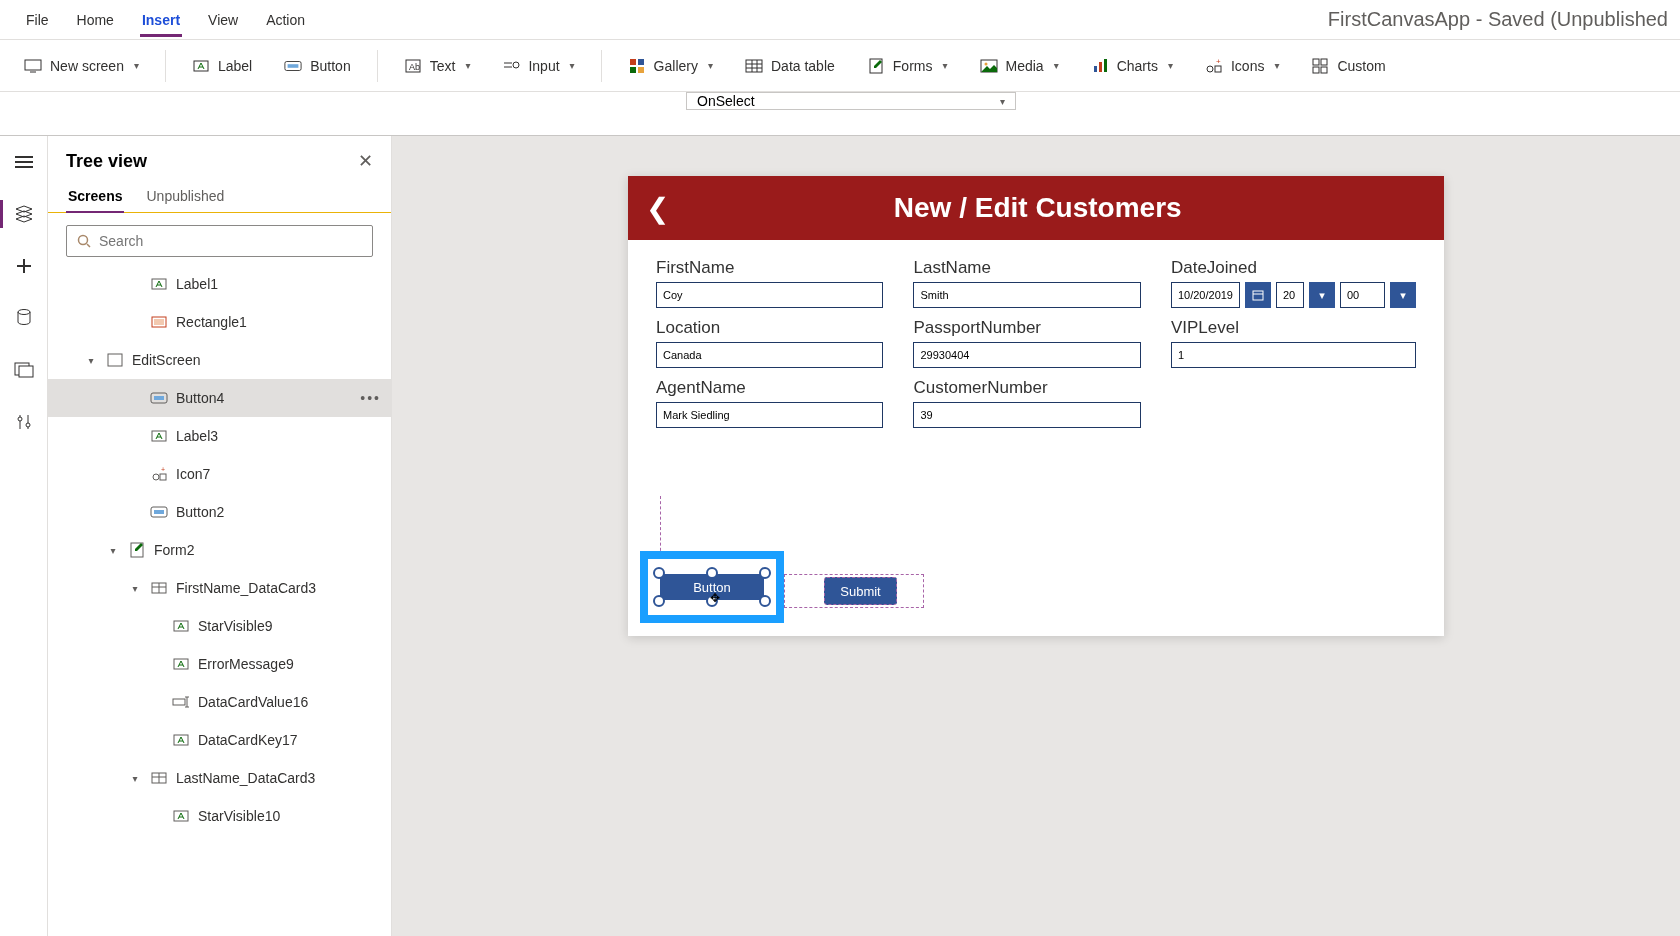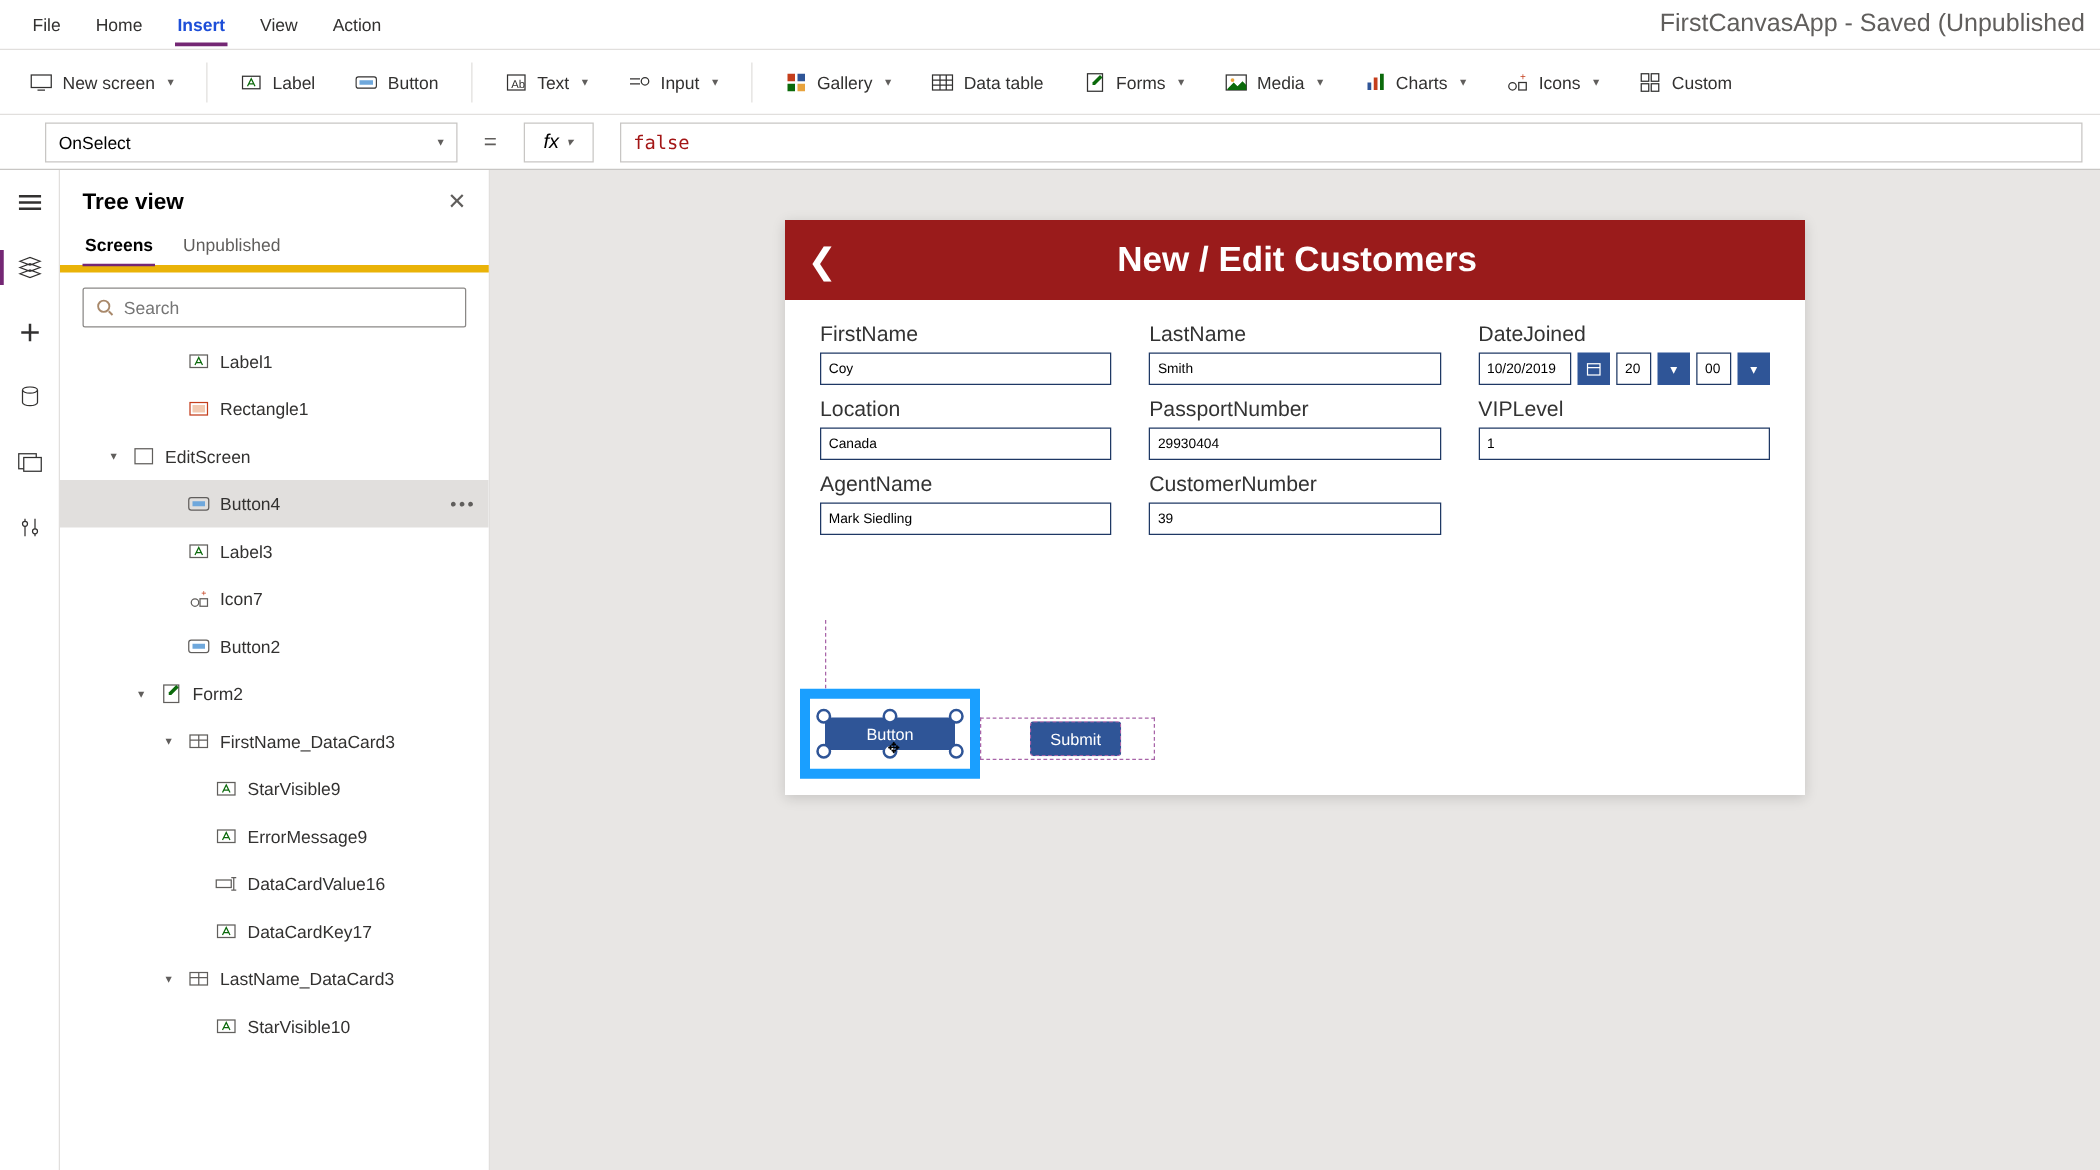--- a/index.html
+++ b/index.html
@@ -13,40 +13,40 @@
 .app-title { margin-left: auto; font-size: 20px; color: #605e5c; }
 
 
 .ribbon { height: 52px; background: #fff; display: flex; align-items: center; padding: 0 12px; border-bottom: 1px solid #e1dfdd; gap: 8px; }
 .ribbon-btn { display: flex; align-items: center; gap: 8px; padding: 6px 12px; font-size: 14px; color: #323130; cursor: pointer; border-radius: 2px; }
 .ribbon-sep { width:1px; height:32px; background:#e1dfdd; margin:0 6px; }
 .chev { font-size: 10px; color: #605e5c; margin-left:2px; }
 .ricon { width:18px; height:18px; display:inline-flex; align-items:center; justify-content:center; }
 
 
-.formulabar { height: 44px; background: #fff; display: flex; align-items: center; padding: 0 14px 0 36px; border-bottom: 1px solid #c8c6c4; gap: 21px; }
+.formulabar { height: 44px; background: #fff; display: flex; align-items: center; padding: 0 14px 0 36px; border-bottom: 1px solid #c8c6c4; gap: 32px; flex-direction: column; }
 .prop-select { width: 330px; height: 32px; border: 1px solid #c8c6c4; padding: 0 10px; font-size: 14px; display:flex; align-items:center; justify-content:space-between; background:#fff; }
 .eq { font-size: 18px; color:#605e5c; }
 .fx-box { width: 56px; height:32px; border:1px solid #c8c6c4; display:flex; align-items:center; justify-content:center; gap:4px; font-style:italic; font-family:serif; font-size:16px; }
 .formula-input { flex:1; height:32px; border:1px solid #c8c6c4; padding:0 10px; font-family: Consolas, monospace; font-size:15px; color:#a31515; display:flex; align-items:center; }
 
 
 .main { display:flex; height: calc(100% - 136px); }
 
 
 .leftrail { width:48px; background:#fff; border-right:1px solid #e1dfdd; display:flex; flex-direction:column; align-items:center; padding-top:12px; gap:24px; }
 .leftrail .rail-btn { width:28px; height:28px; display:flex; align-items:center; justify-content:center; cursor:pointer; color:#323130; position:relative; }
 .rail-btn.active::before { content:""; position:absolute; left:-10px; top:0; bottom:0; width:3px; background:#742774; }
 
 
 .treepanel { width:344px; background:#fff; border-right:1px solid #e1dfdd; display:flex; flex-direction:column; }
 .tree-header { display:flex; justify-content:space-between; align-items:center; padding:14px 18px 8px; }
 .tree-header h2 { font-size:18px; font-weight:600; }
 .tree-close { font-size:18px; color:#605e5c; cursor:pointer; }
-.tree-tabs { display:flex; padding:0 18px; gap:20px; border-bottom:6px solid #eab308; }
+.tree-tabs { display:flex; padding:0 18px; gap:20px; border-bottom:1px solid #eab308; }
 .tree-tab { padding:8px 2px; font-size:14px; color:#605e5c; cursor:pointer; position:relative; }
 .tree-tab.active { color:#000; font-weight:600; }
 .tree-tab.active::after { content:""; position:absolute; left:0; right:0; bottom:-1px; height:2px; background:#742774; }
 .tree-search { margin:12px 18px 8px; }
 .tree-search-box { display:flex; align-items:center; gap:8px; height:32px; border:1px solid #8a8886; padding:0 10px; border-radius:2px; }
 .tree-search-box input { border:none; outline:none; flex:1; font-size:14px; }
 .tree-body { flex:1; overflow-y:auto; position:relative; padding-bottom:20px; }
 .tree-body::-webkit-scrollbar { width:8px; }
 .tree-body::-webkit-scrollbar-thumb { background:#c8c6c4; }
 .tree-item { display:flex; align-items:center; height:38px; font-size:14px; color:#323130; cursor:pointer; padding-right:10px; gap:8px; }
@@ -479,21 +479,21 @@
           <div class="date-row">
             <div class="di" style="flex:1">10/20/2019</div>
             <div class="dbtn">
                 <svg width="12" height="12">
                   <rect x="1" y="2" width="10" height="9" fill="none" stroke="#fff"></rect>
                   <line x1="1" y1="5" x2="11" y2="5" stroke="#fff"></line>
                 </svg>
               </div>
             <div class="di" style="width:28px">20</div>
             <div class="dbtn">▾</div>
-            <div class="di" style="width:28px">00</div>
+            <div class="di" style="width:45px">00</div>
             <div class="dbtn">▾</div>
           </div>
         </div>
         <div class="ffield">
           <label>Location</label>
           <input value="Canada" style="">
         </div>
         <div class="ffield">
           <label>PassportNumber</label>
           <input value="29930404" style="">

